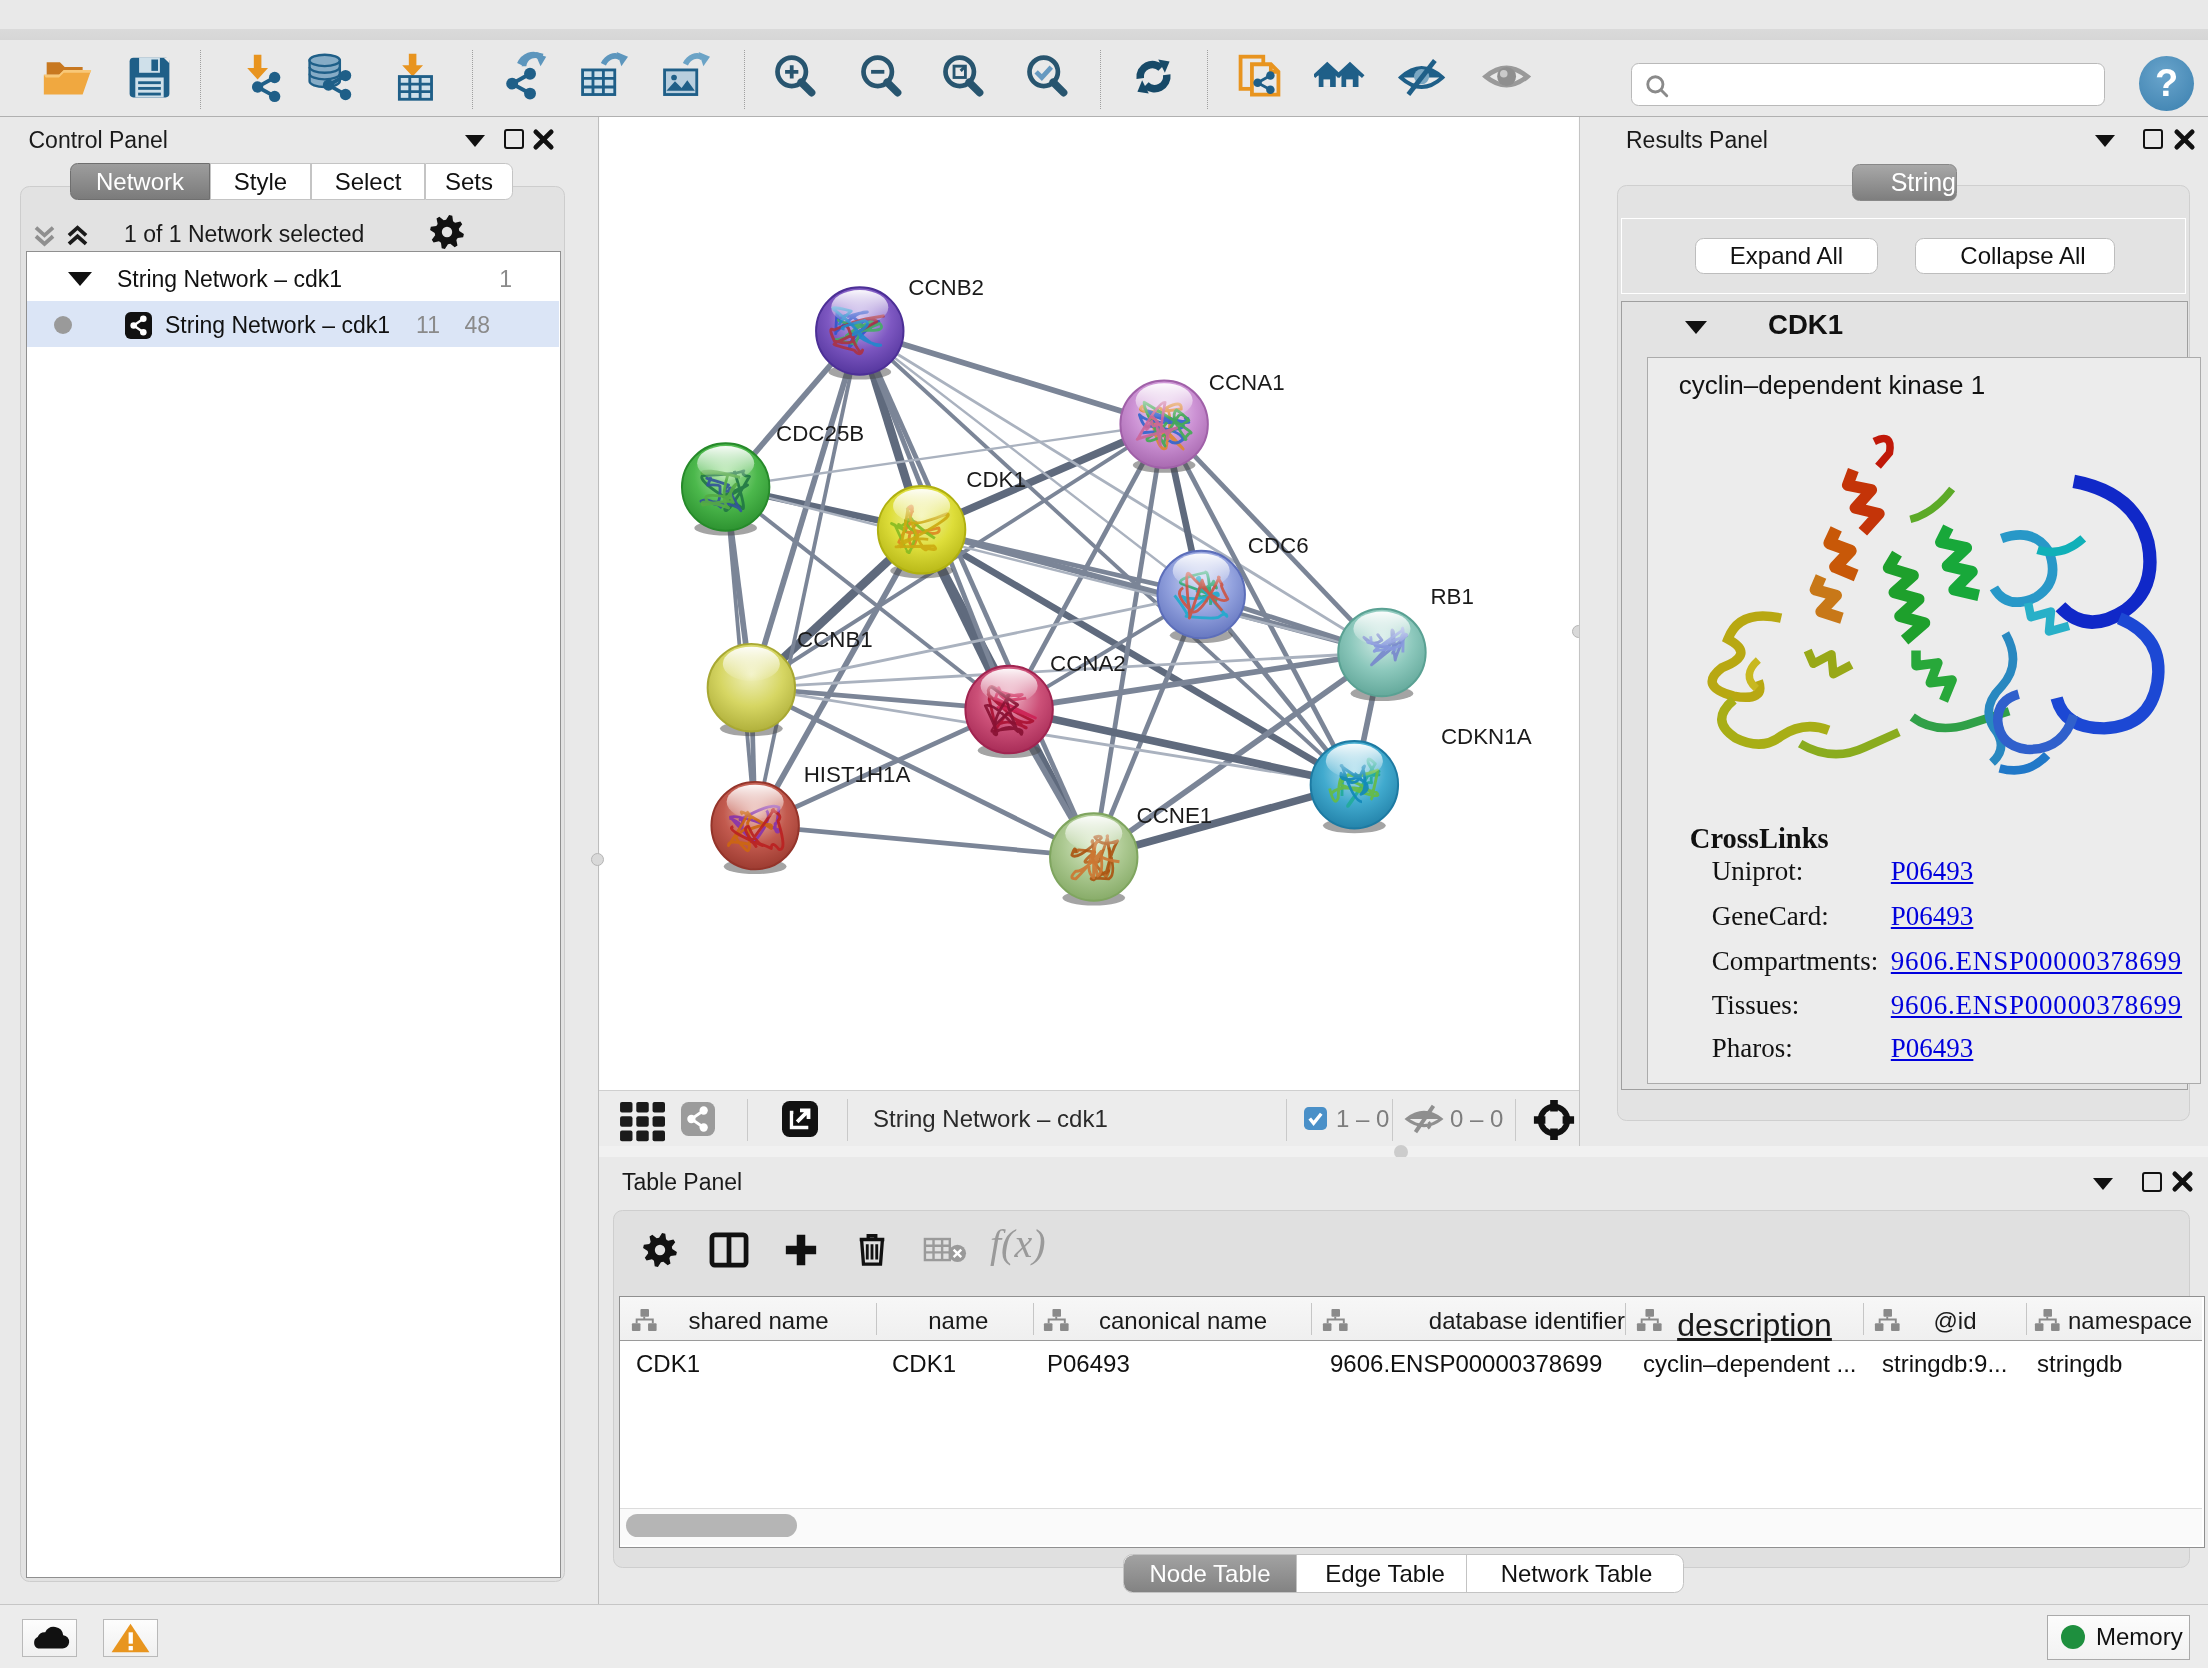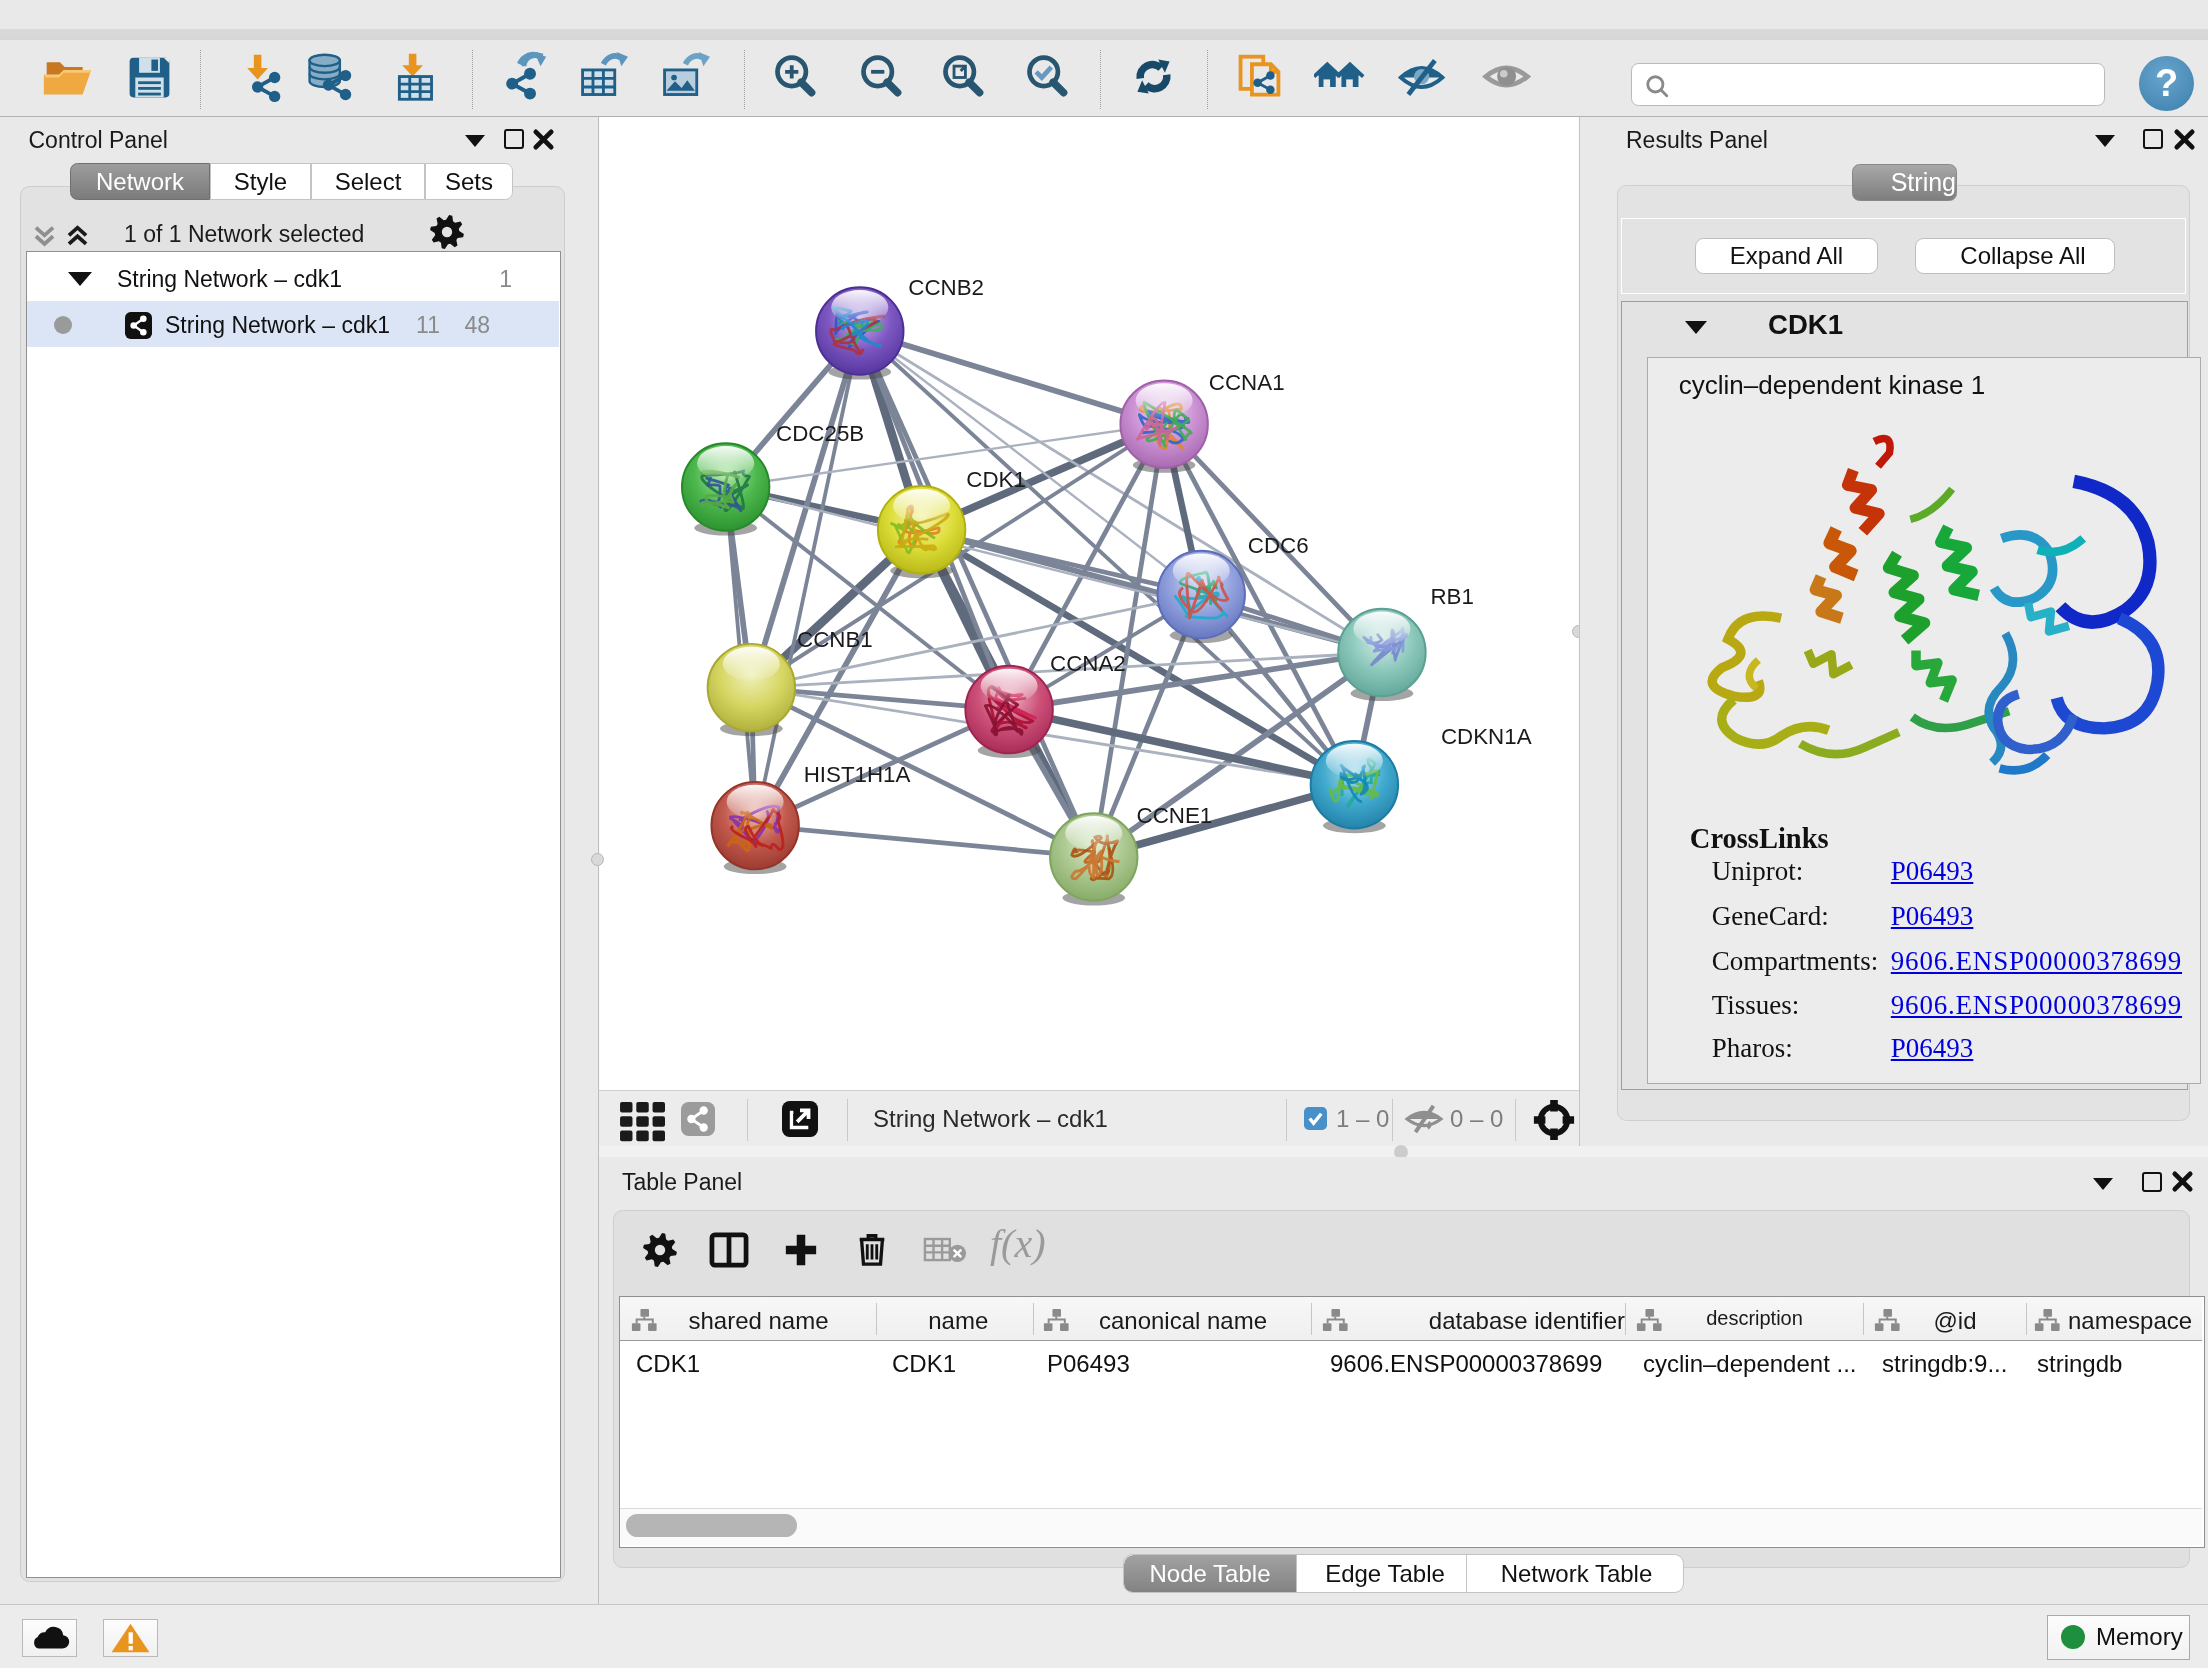--- a/index.html
+++ b/index.html
@@ -627,21 +627,21 @@
         <div class="abs" style="left:691px;top:9.5px;width:314px;text-align:right;font-size:24px;color:#1a1a1a;text-indent:21px;">database identifier</div>
         <svg class="abs" style="left:701px;top:11.4px;" width="28.5" height="25" viewBox="0 0 30 26">
           <g fill="#8a8a8a">
             <rect x="11" y="1" width="9" height="8" rx="1"></rect>
             <rect x="2" y="16" width="9" height="8" rx="1"></rect>
             <rect x="19" y="16" width="9" height="8" rx="1"></rect>
             <path d="M15 9 v4 M7 16 v-4 h17 v4" stroke="#8a8a8a" stroke-width="2" fill="none"></path>
           </g>
         </svg>
         <div class="abs" style="left:1005px;top:5.7px;width:0;height:32px;border-left:1px solid #c6c6c6;"></div>
-        <div class="abs" style="left:1005px;top:9.5px;width:238px;text-align:center;font-size:20px;color:#1a1a1a;text-indent:21px;">description</div>
+        <div class="abs" style="left:1005px;top:9.5px;width:238px;text-align:center;font-size:32px;color:#1a1a1a;text-indent:21px;text-decoration:underline;">description</div>
         <svg class="abs" style="left:1015px;top:11.4px;" width="28.5" height="25" viewBox="0 0 30 26">
           <g fill="#8a8a8a">
             <rect x="11" y="1" width="9" height="8" rx="1"></rect>
             <rect x="2" y="16" width="9" height="8" rx="1"></rect>
             <rect x="19" y="16" width="9" height="8" rx="1"></rect>
             <path d="M15 9 v4 M7 16 v-4 h17 v4" stroke="#8a8a8a" stroke-width="2" fill="none"></path>
           </g>
         </svg>
         <div class="abs" style="left:1243px;top:5.7px;width:0;height:32px;border-left:1px solid #c6c6c6;"></div>
         <div class="abs" style="left:1243px;top:9.5px;width:163px;text-align:center;font-size:24px;color:#1a1a1a;text-indent:21px;">@id</div>

